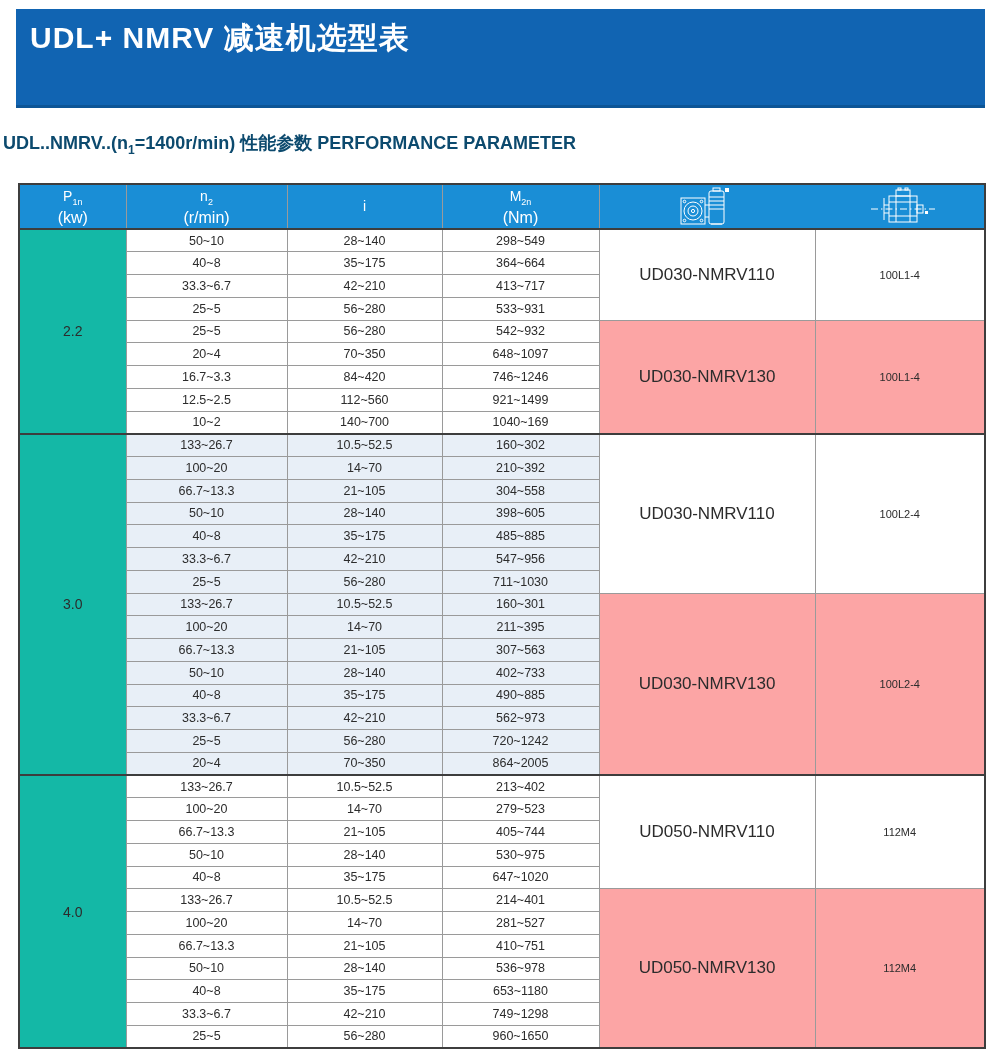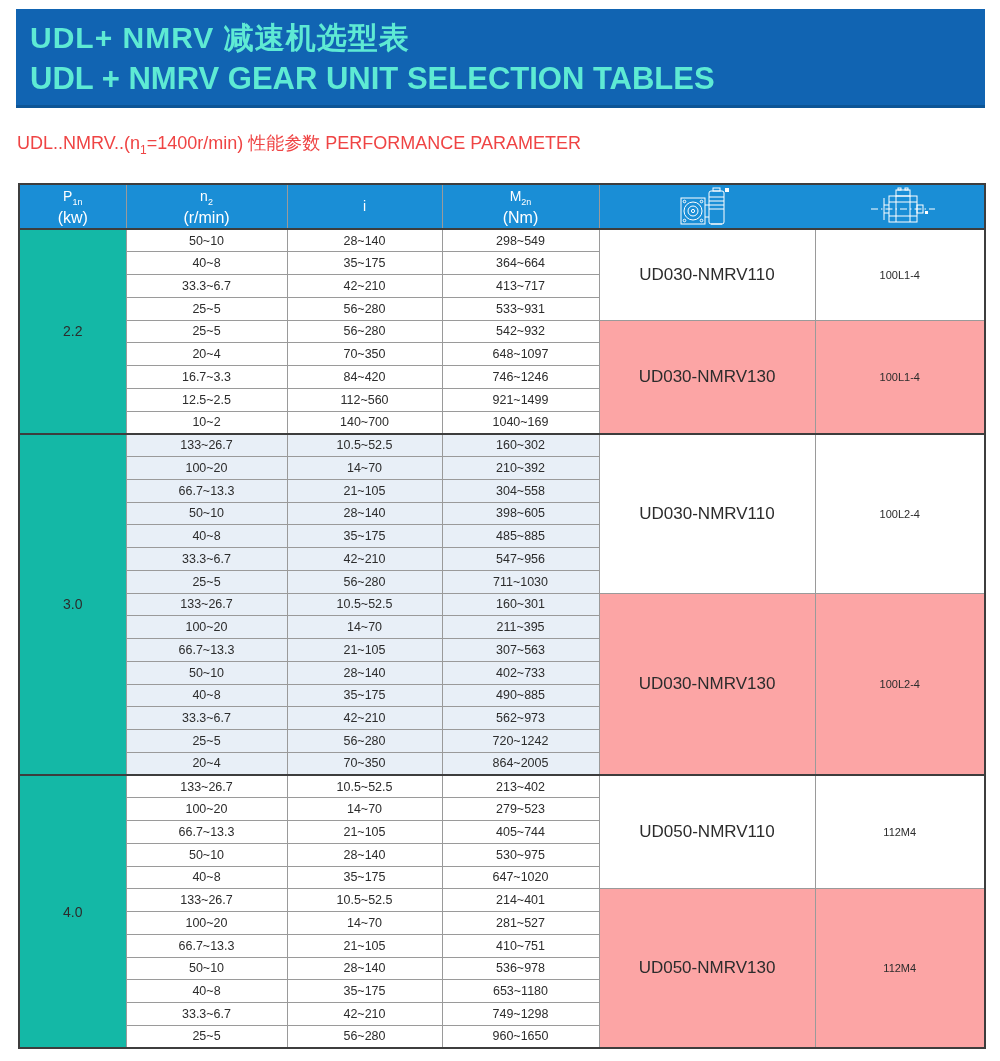--- a/index.html
+++ b/index.html
@@ -7,29 +7,29 @@
     width:1000px;height:1061px;position:relative;
     font-family:"Liberation Sans","DejaVu Sans",sans-serif;
     color:#2e2e2e;
   }
   .page{position:absolute;inset:0;background:#ffffff;}
 
   
   .banner{
     position:absolute;left:16px;top:9px;width:969px;height:99px;
     background:#1164b2;border-bottom:3px solid #0d5596;
-    color:#5eead4;box-sizing:border-box;padding:8px 16px 0 14px;
+    color:#ffffff;box-sizing:border-box;padding:8px 16px 0 14px;
   }
   .banner .t-zh{font-size:30px;font-weight:bold;line-height:41px;letter-spacing:1px;}
   .banner .t-en{font-size:31px;font-weight:bold;line-height:42px;letter-spacing:0px;}
 
   
   .subtitle{
-    position:absolute;left:17px;top:131px;
-    font-size:18px;font-weight:normal;color:#ef4444;letter-spacing:0px;
+    position:absolute;left:3px;top:131px;
+    font-size:18px;font-weight:bold;color:#0c4a6e;letter-spacing:0px;
   }
   .subtitle sub{font-size:12px;}
 
   
   table.sel{
     position:absolute;left:18px;top:183px;width:966px;
     border-collapse:collapse;table-layout:fixed;
     border:2px solid #3d3d3d;
   }
   table.sel th, table.sel td{
@@ -64,21 +64,20 @@
   svg.lineart *{stroke:#ffffff;fill:none;stroke-width:1;}
   svg.lineart .fill{fill:#ffffff;stroke:none;}
 </style>
 </head>
 <body>
 
 <div class="page">
 
   <header class="banner">
     <div class="t-zh">UDL+ NMRV 减速机选型表</div>
-    <div class="t-en">UDL + NMRV GEAR UNIT SELECTION TABLES</div>
   </header>
 
   <div class="subtitle"><span>UDL..NMRV..(n</span><sub>1</sub><span>=1400r/min) 性能参数 PERFORMANCE PARAMETER</span></div>
 
   <table class="sel">
     <colgroup>
       <col style="width:107px">
       <col style="width:161px">
       <col style="width:155px">
       <col style="width:157px">

